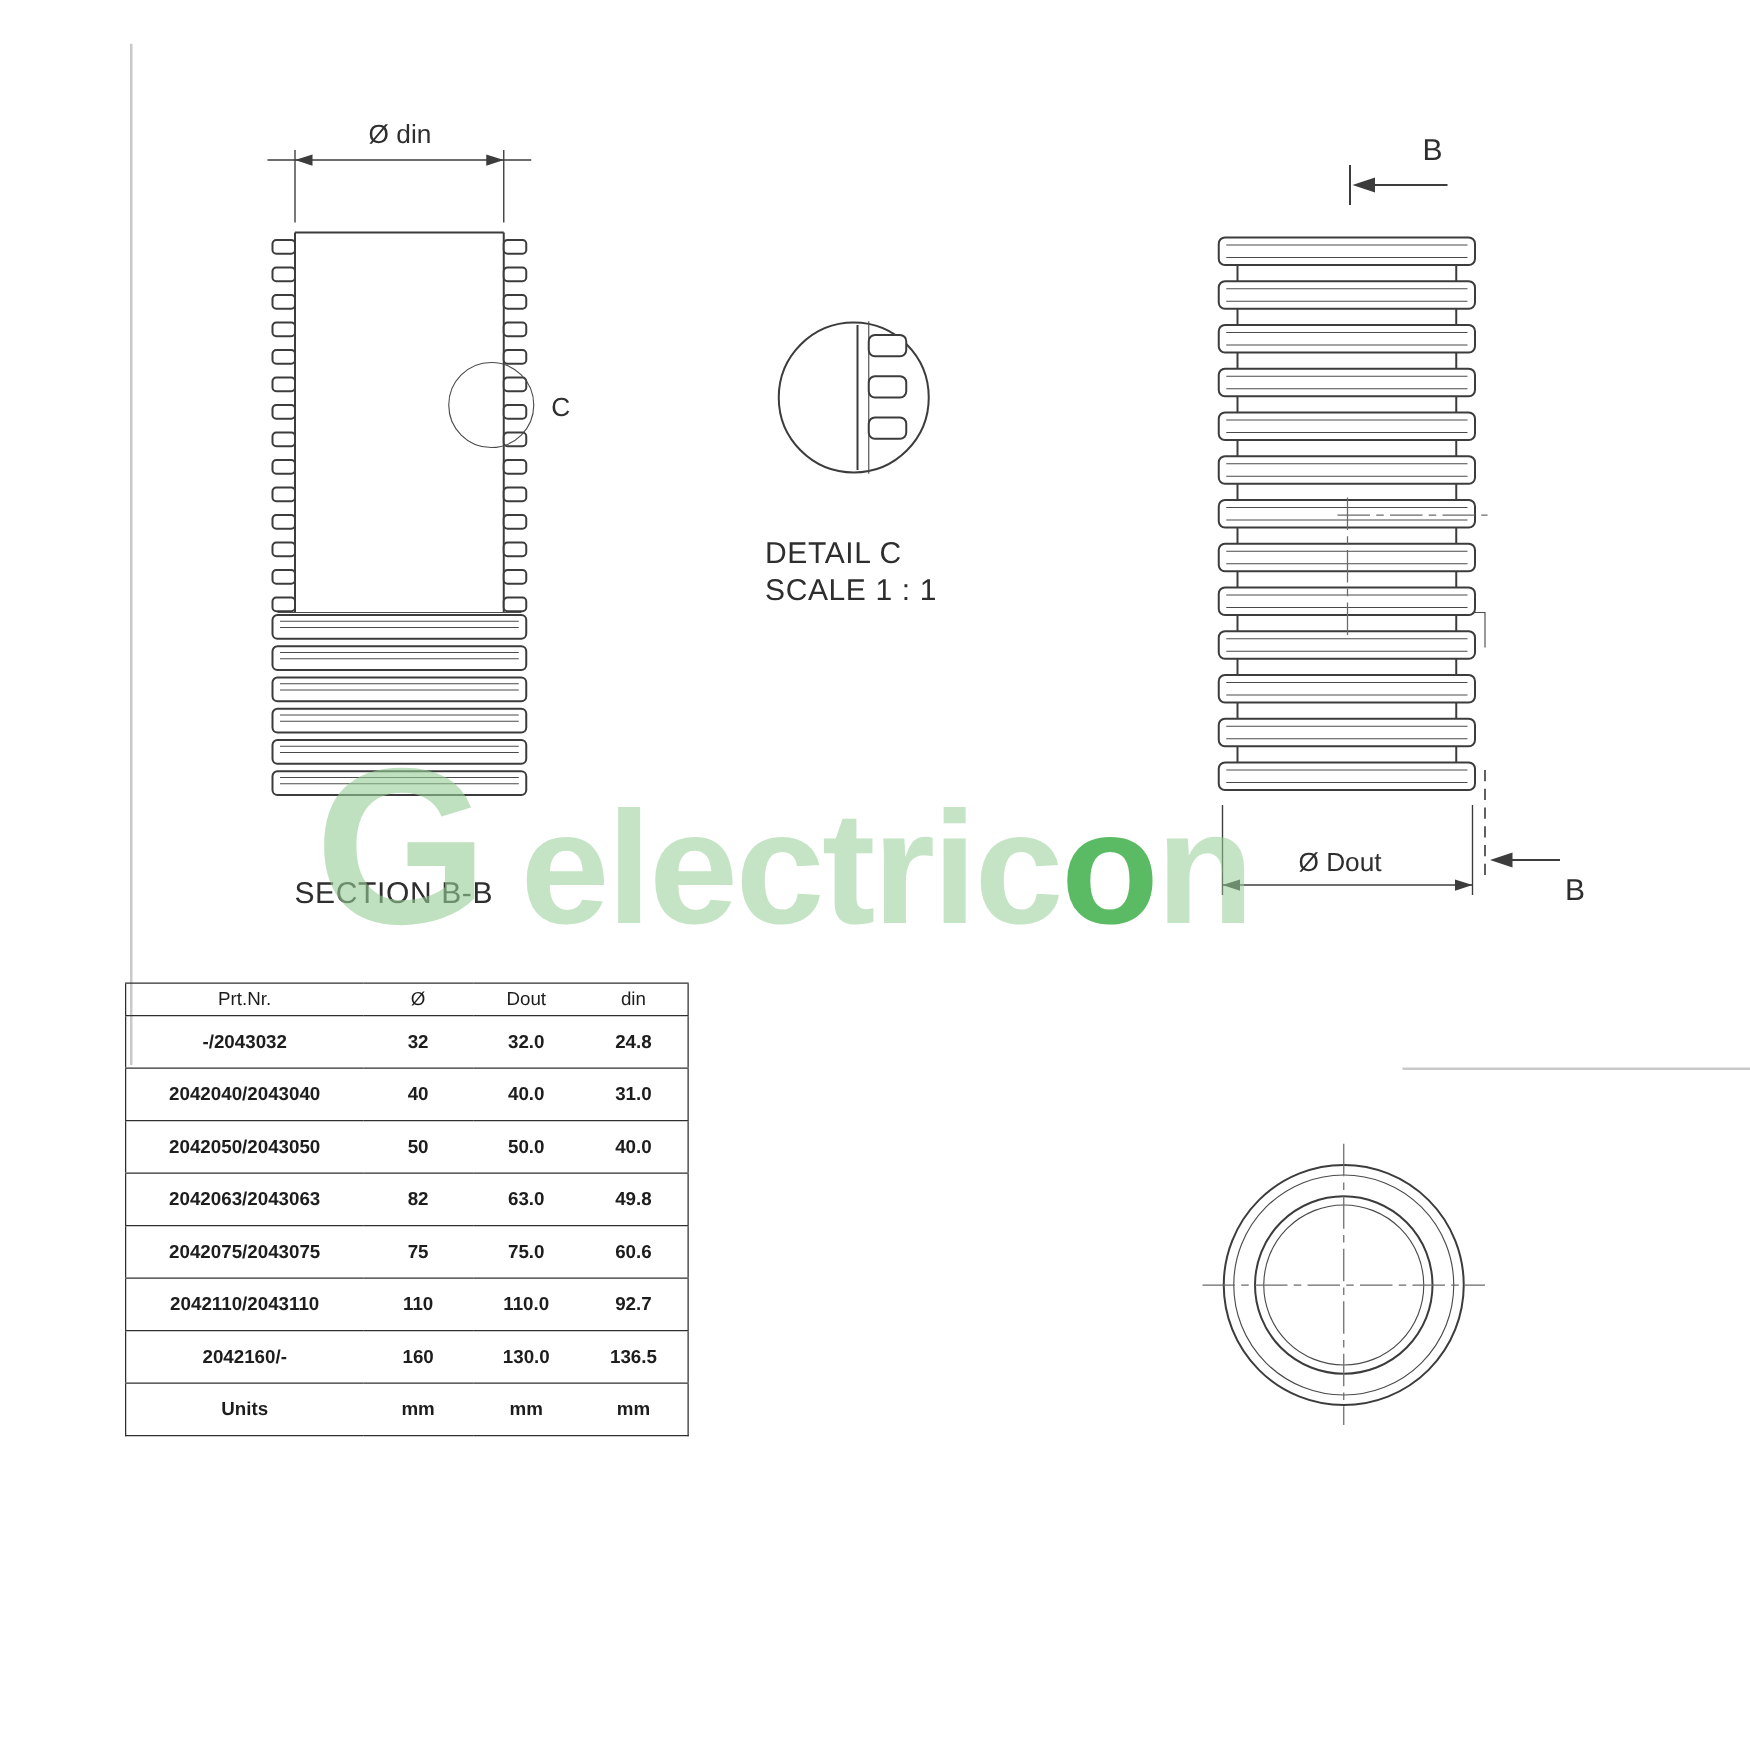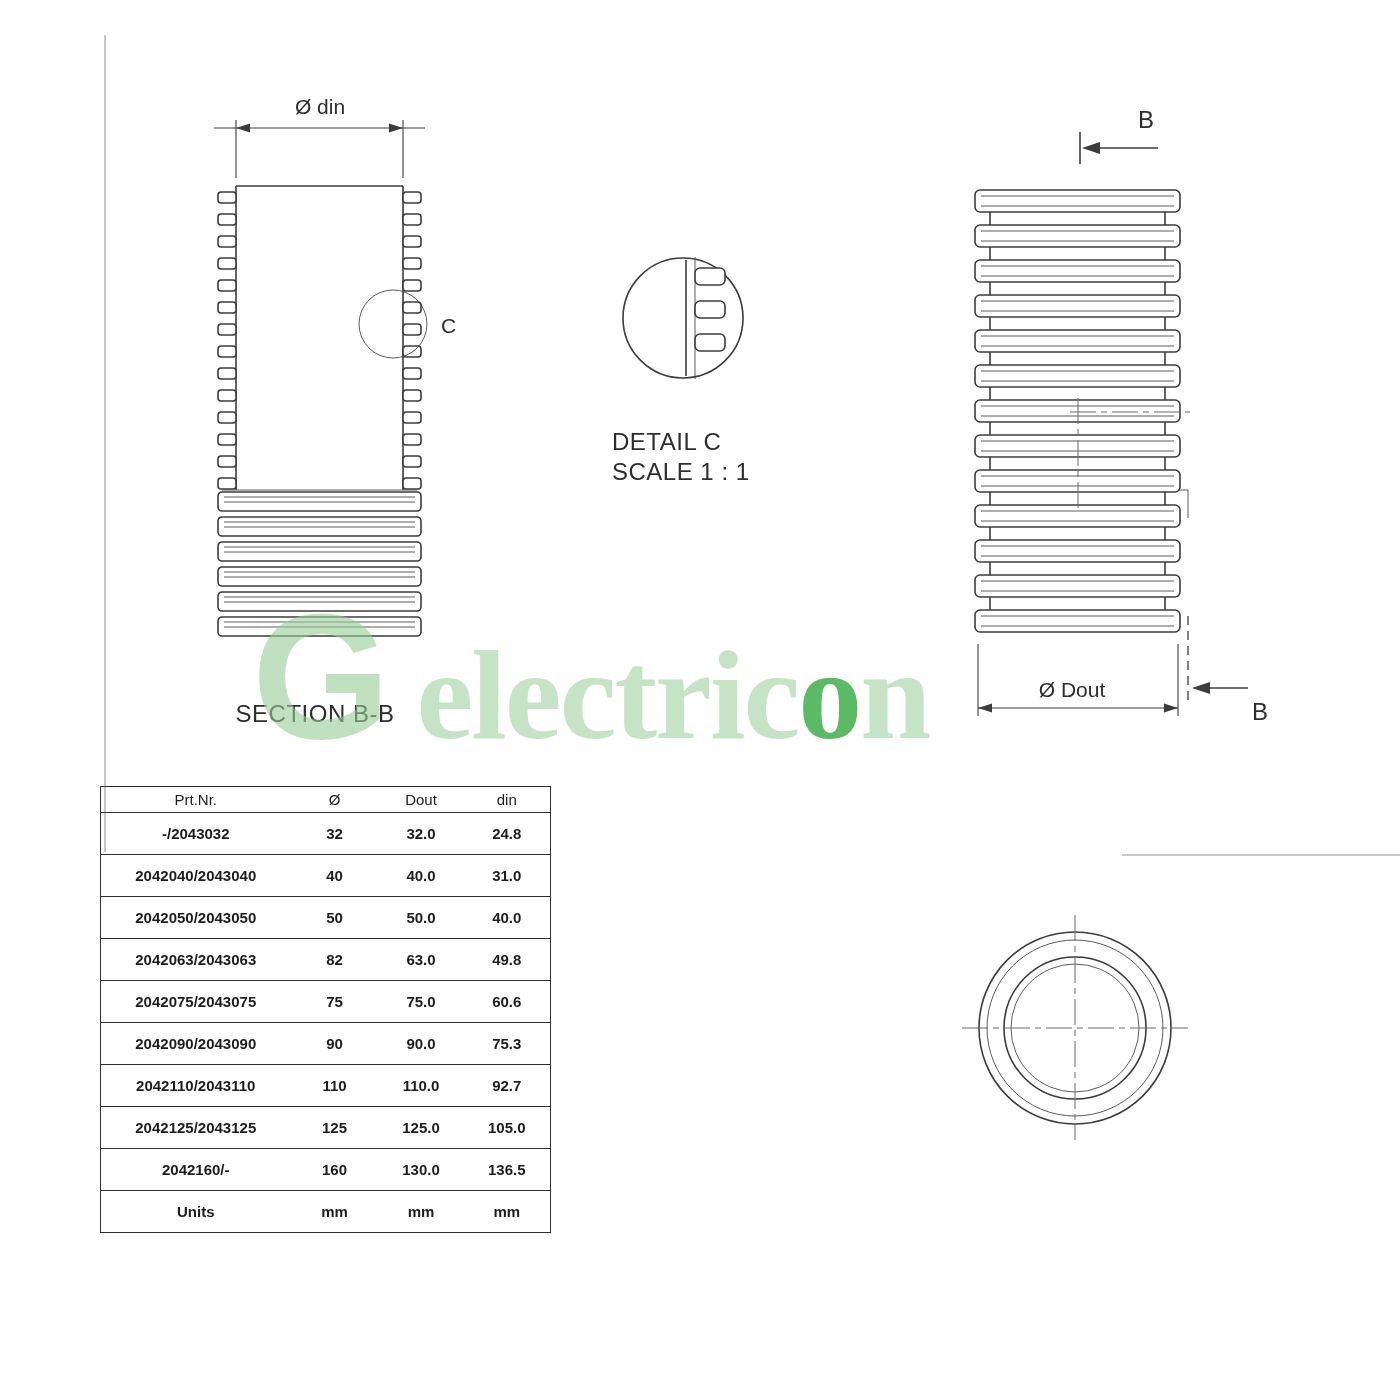--- a/index.html
+++ b/index.html
@@ -15,21 +15,21 @@
   .dash{fill:none;stroke:#3c3c3c;stroke-width:1.3;stroke-dasharray:9 6;}
   .arrow{fill:#3c3c3c;stroke:none;}
   .pgborder{stroke:#c9c9c9;stroke-width:2;}
   text{fill:#2e2e2e;font-family:"Liberation Sans",sans-serif;}
   .lbl{font-size:21px;}
   .lbl-lg{font-size:24px;letter-spacing:0.5px;}
   
   .watermark{position:absolute;left:252px;top:588px;z-index:3;display:flex;align-items:baseline;
              pointer-events:none;user-select:none;}
   .wm-logo{font-size:178px;font-weight:800;color:rgba(150,205,150,0.60);margin-right:26px;line-height:1;}
-  .wm-letters{font-size:128px;font-weight:700;color:rgba(150,205,150,0.55);letter-spacing:-2px;line-height:1;font-family:Liberation Serif, serif;}
+  .wm-letters{font-size:128px;font-weight:700;color:rgba(150,205,150,0.55);letter-spacing:-2px;line-height:1;}
   .wm-o{color:rgba(62,175,73,0.85);}
   
   .table-wrap{position:absolute;left:100px;top:786px;z-index:4;}
   table{border-collapse:collapse;width:450px;border:1.5px solid #2f2f2f;table-layout:fixed;}
   th,td{border-top:1.1px solid #2f2f2f;text-align:center;font-size:15px;color:#1d1d1d;
         padding:12px 2px;font-weight:700;white-space:nowrap;overflow:hidden;}
   th{padding:4px 2px;font-weight:400;}
   col.c0{width:190px;} col.c1{width:88px;} col.c2{width:85px;} col.c3{width:87px;}
 </style>
 </head>
@@ -226,38 +226,26 @@
             <td>63.0</td>
             <td>49.8</td>
           </tr>
           <tr>
             <td>2042075/2043075</td>
             <td>75</td>
             <td>75.0</td>
             <td>60.6</td>
           </tr>
           <tr>
-            <td>2042090/2043090</td>
-            <td>90</td>
-            <td>90.0</td>
-            <td>75.3</td>
-          </tr>
-          <tr>
             <td>2042110/2043110</td>
             <td>110</td>
             <td>110.0</td>
             <td>92.7</td>
           </tr>
           <tr>
-            <td>2042125/2043125</td>
-            <td>125</td>
-            <td>125.0</td>
-            <td>105.0</td>
-          </tr>
-          <tr>
             <td>2042160/-</td>
             <td>160</td>
             <td>130.0</td>
             <td>136.5</td>
           </tr>
           <tr>
             <td>Units</td>
             <td>mm</td>
             <td>mm</td>
             <td>mm</td>

